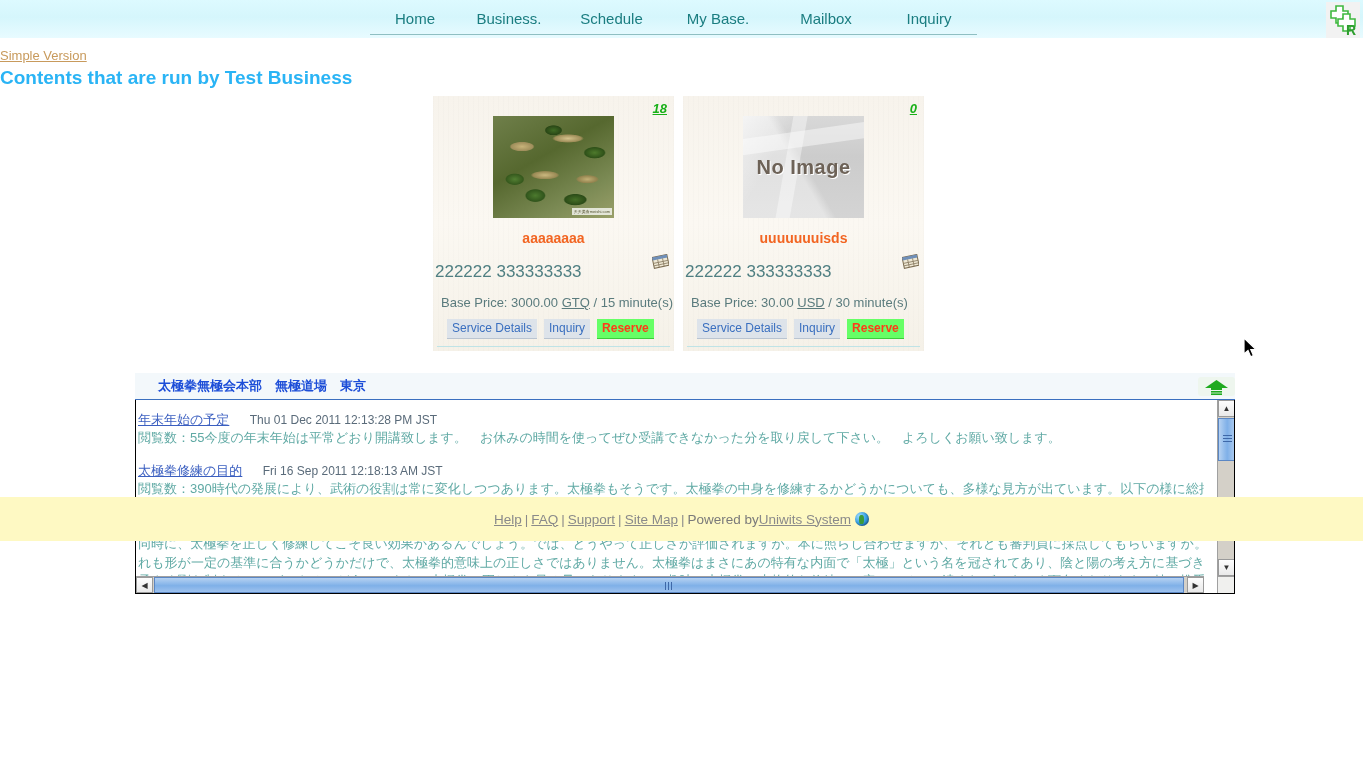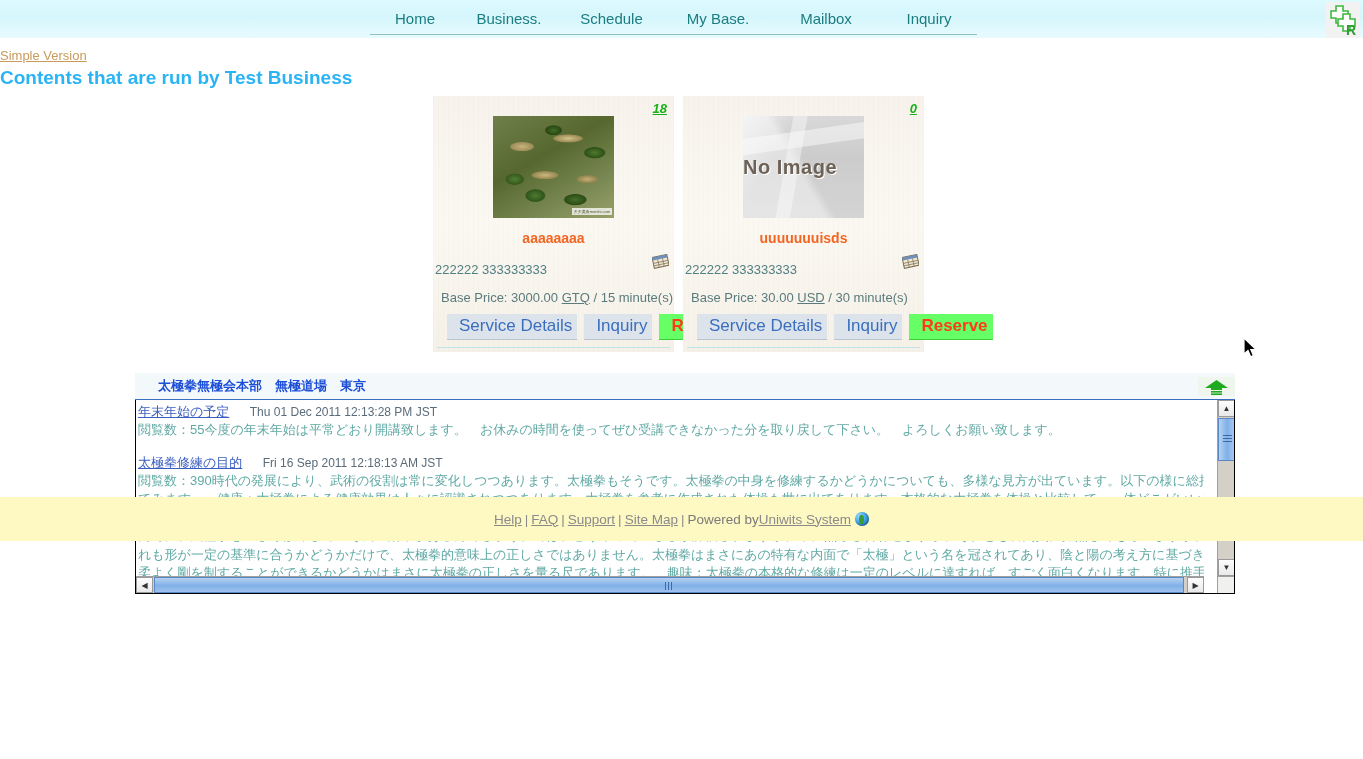--- a/index.html
+++ b/index.html
@@ -111,21 +111,21 @@
     position: absolute; right: 2px; bottom: 3px;
     background: rgba(255,255,255,0.75);
     font-size: 4px; color: #553; padding: 0 2px; line-height: 7px;
   }
   .noimage {
     width: 121px; height: 102px; margin-top: 12px;
     background:
       linear-gradient(120deg, rgba(255,255,255,0.55) 0%, rgba(255,255,255,0) 30%),
       linear-gradient(60deg, rgba(255,255,255,0.4) 46%, rgba(255,255,255,0) 52%),
       linear-gradient(to bottom, #d8d8d8 0%, #cccccc 40%, #d4d4d4 100%);
-    display: flex; align-items: center; 
+    display: flex; align-items: center; justify-content: center;
     position: relative; overflow: hidden;
   }
   .noimage::before {
     content: ""; position: absolute; left: -10px; top: 14px;
     width: 150px; height: 16px; background: rgba(255,255,255,0.45);
     transform: rotate(-8deg);
   }
   .noimage::after {
     content: ""; position: absolute; left: 40px; top: -20px;
     width: 14px; height: 160px; background: rgba(255,255,255,0.4);
@@ -141,41 +141,41 @@
   .card-name {
     text-align: center;
     color: #f26522;
     font-weight: bold;
     font-size: 14px;
     padding: 4px 0 2px 0;
   }
   .card-row {
     position: relative;
     padding: 14px 8px 0 2px;
-    font-size: 13px;
+    font-size: 17px;
     color: #4f7f82;
   }
   .cal-icon {
     position: absolute; right: 5px; top: 6px;
     width: 17px; height: 15px;
   }
   .card-price {
     padding: 13px 0 0 8px;
     font-size: 13px;
     color: #5a7b7d;
     white-space: nowrap;
   }
   .card-price u { text-decoration: underline; }
   .card-actions {
     display: flex; gap: 7px; align-items: center;
     padding: 9px 0 0 14px;
   }
   .btn {
-    font-size: 17px;
-    padding: 2px 5px 3px 12px;
+    font-size: 12px;
+    padding: 2px 5px 3px 5px;
     border: none; cursor: pointer;
     white-space: nowrap;
   }
   .btn-plain {
     background: #dde3ea;
     color: #3a6fbf;
     border-bottom: 1px solid #b9c4d1;
   }
   .btn-reserve {
     background: #66ff66;
@@ -213,21 +213,21 @@
   }
   .panel-body {
     position: relative;
     height: 194px;
     border: 1px solid #000000;
     border-top: none;
     background: #ffffff;
     overflow: hidden;
   }
   .panel-content {
-    position: absolute; left: 0; top: 0;
+    position: absolute; left: 0; top: 8px;
     width: 1068px; height: 176px;
     padding: 2px 0 0 2px;
     overflow: hidden;
   }
   .art-title {
     color: #3b5fc0; font-size: 13px;
     text-decoration: underline; cursor: pointer;
     font-weight: normal;
   }
   .art-date {

